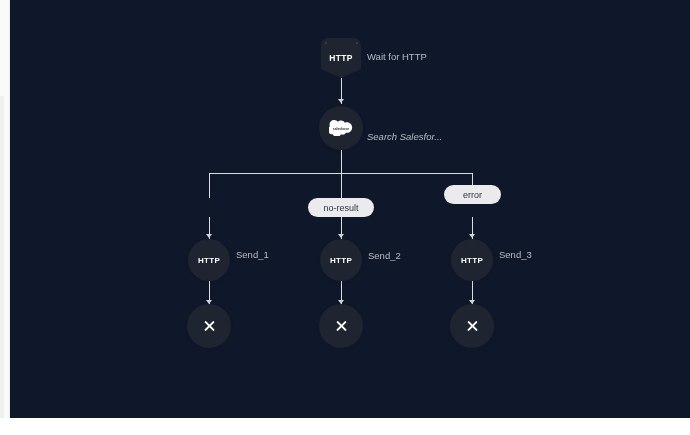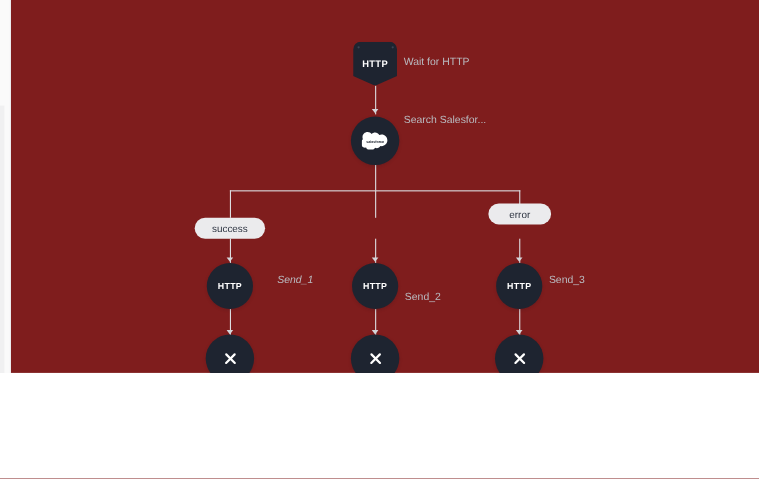--- a/index.html
+++ b/index.html
@@ -3,22 +3,22 @@
 <meta charset="utf-8">
 <style>
   html, body {
     margin: 0;
     padding: 0;
     background: #ffffff;
   }
   #canvas {
     position: relative;
     width: 690px;
-    height: 339px;
-    background: #7f1d1d;
+    height: 418px;
+    background: #0f172a;
     font-family: "Liberation Sans", sans-serif;
     overflow: hidden;
   }
   
   #left-edge {
     position: absolute;
     left: 0; top: 0;
     width: 9px; height: 435px;
     background: #fafafa;
     border-right: 1px solid #ececee;
@@ -178,38 +178,38 @@
   <div class="trigger-dot" style="left:325px; top:42px;"></div>
   <div class="trigger-dot" style="left:356px; top:42px;"></div>
   <div class="node-label" style="left:367px; top:51px;text-align:right;">Wait for HTTP</div>
 
   <div class="node-circle" style="left:319px; top:106px;">
     <svg width="24" height="16" viewBox="0 0 24 16">
       <path d="M9.2 3.1c0.8-0.85 1.95-1.38 3.2-1.38 1.68 0 3.13 0.93 3.9 2.32 0.67-0.3 1.4-0.46 2.18-0.46 2.99 0 5.4 2.44 5.4 5.45 0 3.02-2.41 5.46-5.4 5.46-0.36 0-0.72-0.04-1.06-0.11-0.67 1.2-1.95 2.01-3.43 2.01-0.62 0-1.2-0.14-1.72-0.39-0.69 1.6-2.28 2.73-4.14 2.73-1.94 0-3.59-1.22-4.22-2.93-0.28 0.06-0.57 0.09-0.86 0.09-2.3 0-4.17-1.89-4.17-4.22 0-1.56 0.84-2.92 2.08-3.65-0.26-0.59-0.4-1.23-0.4-1.91 0-2.65 2.16-4.79 4.82-4.79 1.56 0 2.95 0.74 3.82 1.89z" fill="#ffffff" transform="translate(0,-1.2) scale(0.97)"></path>
       <text x="12" y="10.4" font-size="3.3" fill="#1e2430" text-anchor="middle" font-family="Liberation Sans, sans-serif" font-weight="bold">salesforce</text>
     </svg>
   </div>
-  <div class="node-label" style="left:367px; top:104px;">Search Salesfor...</div>
-
-  <div class="branch-pill" style="left:177px; top:198px; width:64px;">
-    <span>success</span>
+  <div class="node-label" style="left:367px; top:131px;font-style:italic;">Search Salesfor...</div>
+
+  <div class="branch-pill" style="left:308px; top:198px; width:66px;">
+    <span>no-result</span>
   </div>
   <div class="branch-pill" style="left:444px; top:185px; width:57px;">
     <span>error</span>
   </div>
 
   <div class="node-circle small" style="left:188px; top:239px;">
     <span class="http-text tiny">HTTP</span>
   </div>
-  <div class="node-label" style="left:252px; top:249px;font-style:italic;">Send_1</div>
+  <div class="node-label" style="left:236px; top:249px;">Send_1</div>
 
   <div class="node-circle small" style="left:320px; top:239px;">
     <span class="http-text tiny">HTTP</span>
   </div>
-  <div class="node-label" style="left:368px; top:265px;">Send_2</div>
+  <div class="node-label" style="left:368px; top:250px;">Send_2</div>
 
   <div class="node-circle small" style="left:451px; top:239px;">
     <span class="http-text tiny">HTTP</span>
   </div>
   <div class="node-label" style="left:499px; top:249px;">Send_3</div>
 
   <div class="node-circle" style="left:187px; top:304px;">
     <span class="x-glyph"></span>
   </div>
   <div class="node-circle" style="left:319px; top:304px;">

